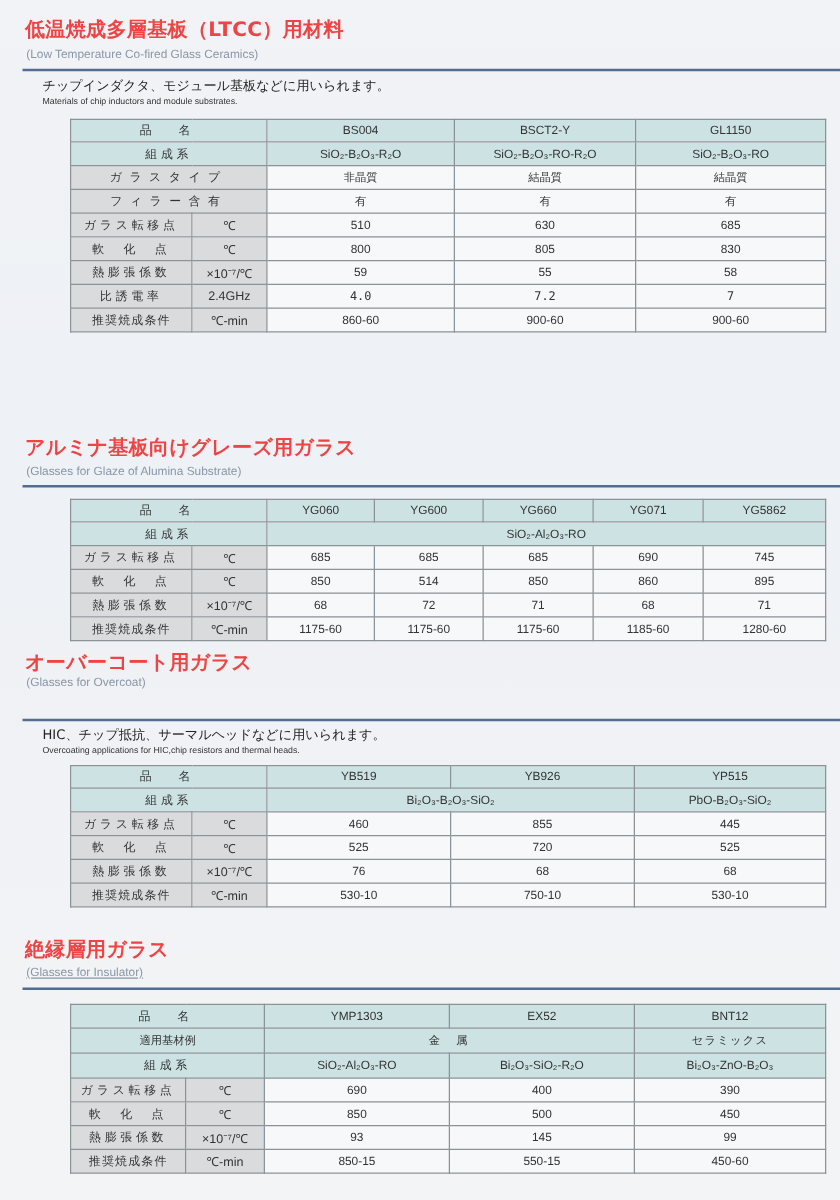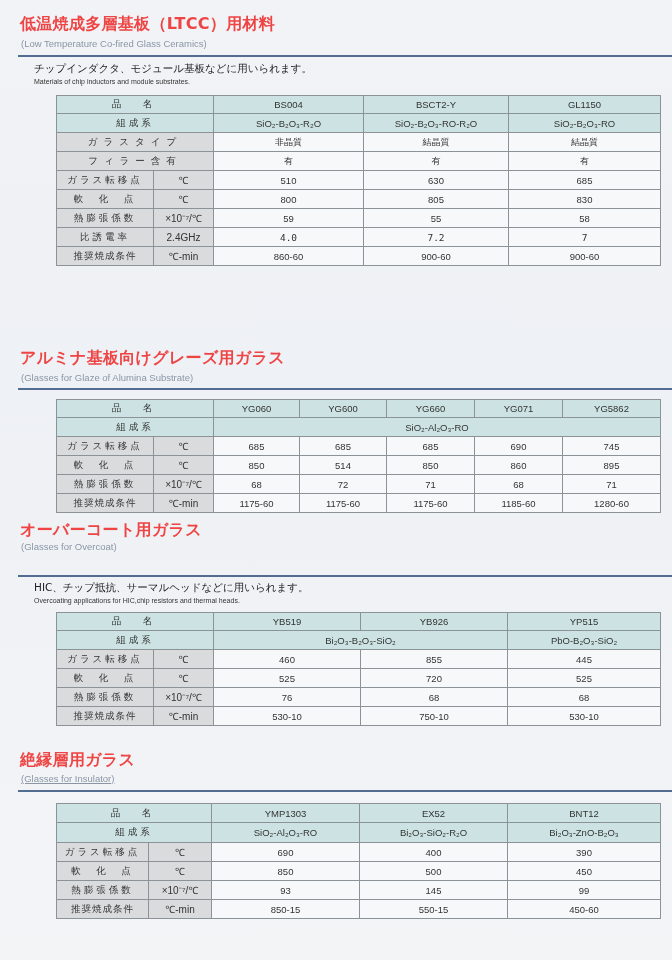--- a/index.html
+++ b/index.html
@@ -276,20 +276,25 @@
       <col style="width:153px">
     </colgroup>
   <tbody>
       <tr style="height:19px">
     <td class="hd jp-wide" colspan="2">品　名</td>
     <td class="hd">YMP1303</td>
     <td class="hd">EX52</td>
     <td class="hd">BNT12</td>
   </tr>
   <tr style="height:20px">
+    <td class="hd jp" colspan="2">適用基材例</td>
+    <td class="hd jp" colspan="2" style="letter-spacing:2px">金　属</td>
+    <td class="hd jp" style="letter-spacing:1px">セラミックス</td>
+  </tr>
+  <tr style="height:20px">
     <td class="hd lbl-hd" colspan="2">組成系</td>
     <td class="hd">SiO₂-Al₂O₃-RO</td>
     <td class="hd">Bi₂O₃-SiO₂-R₂O</td>
     <td class="hd">Bi₂O₃-ZnO-B₂O₃</td>
   </tr>
   <tr style="height:19px">
     <td class="lbl lbl-left">ガラス転移点</td>
     <td class="unit">℃</td>
     <td class="val">690</td>
     <td class="val">400</td>

